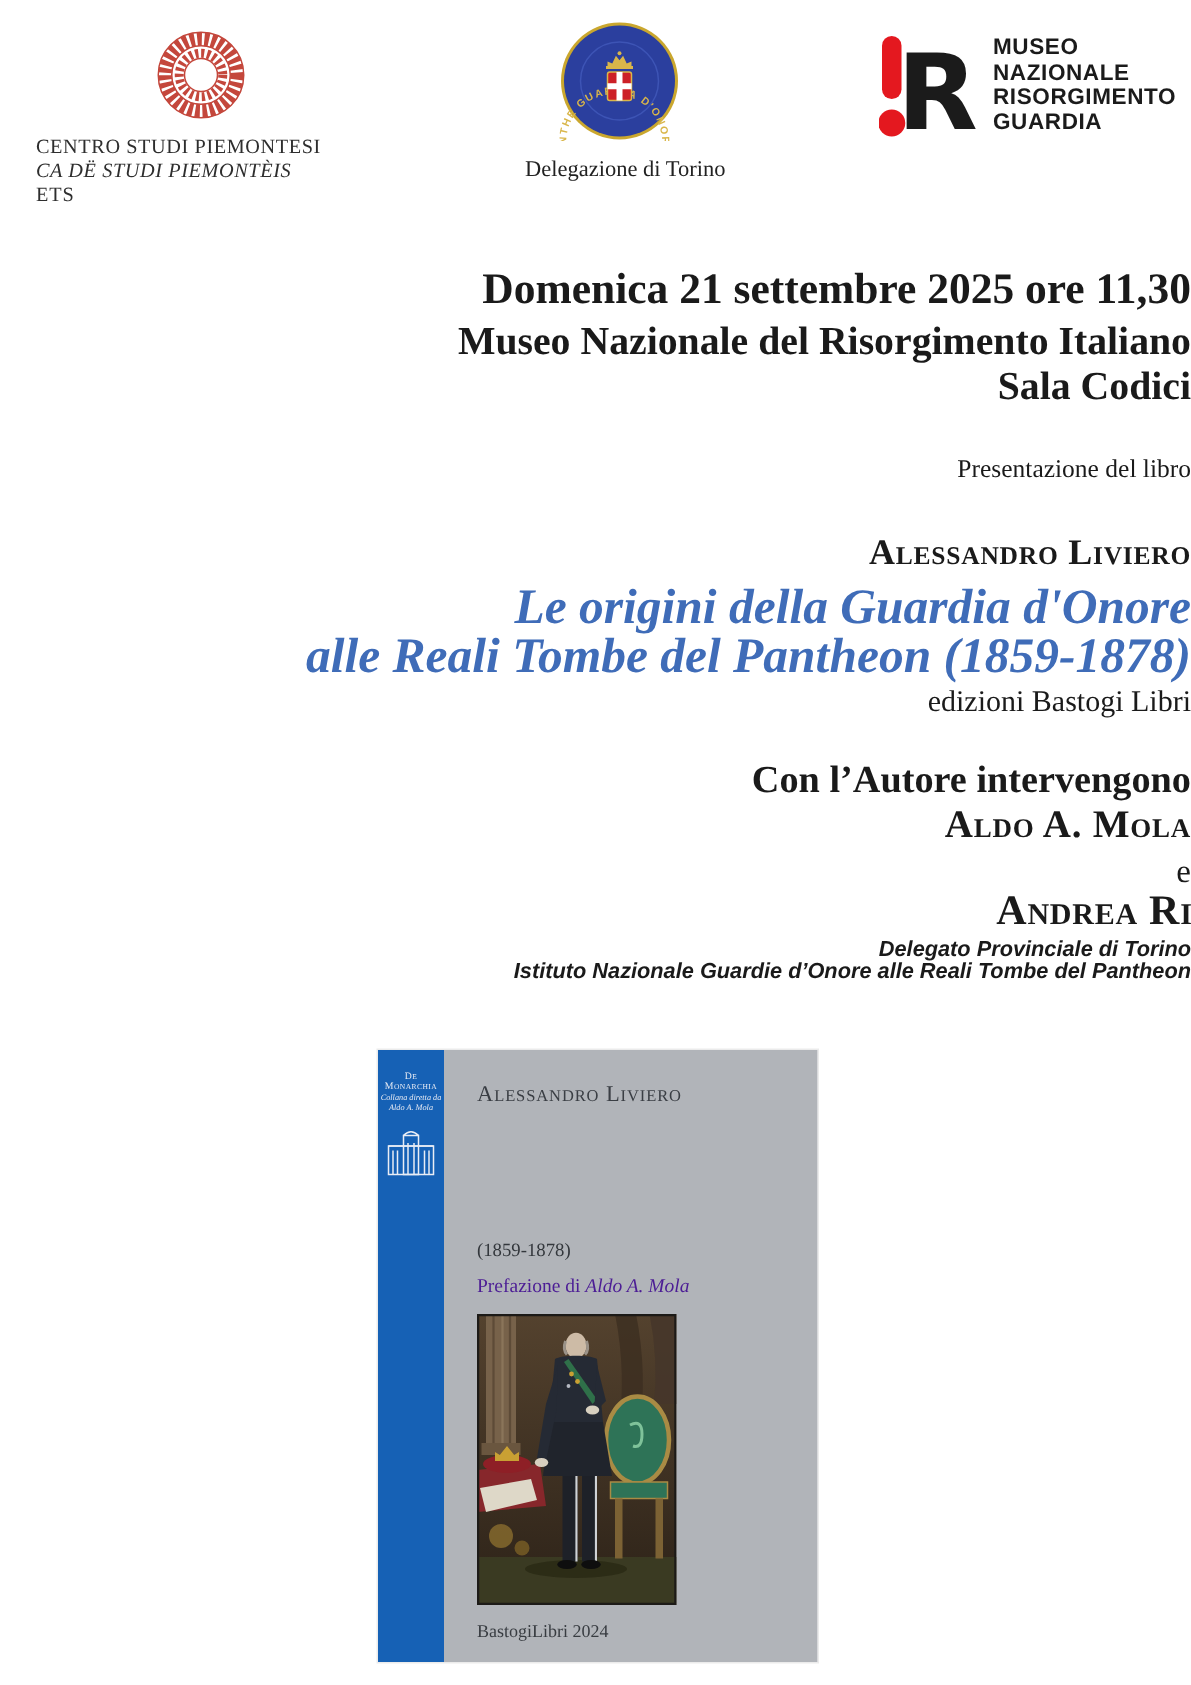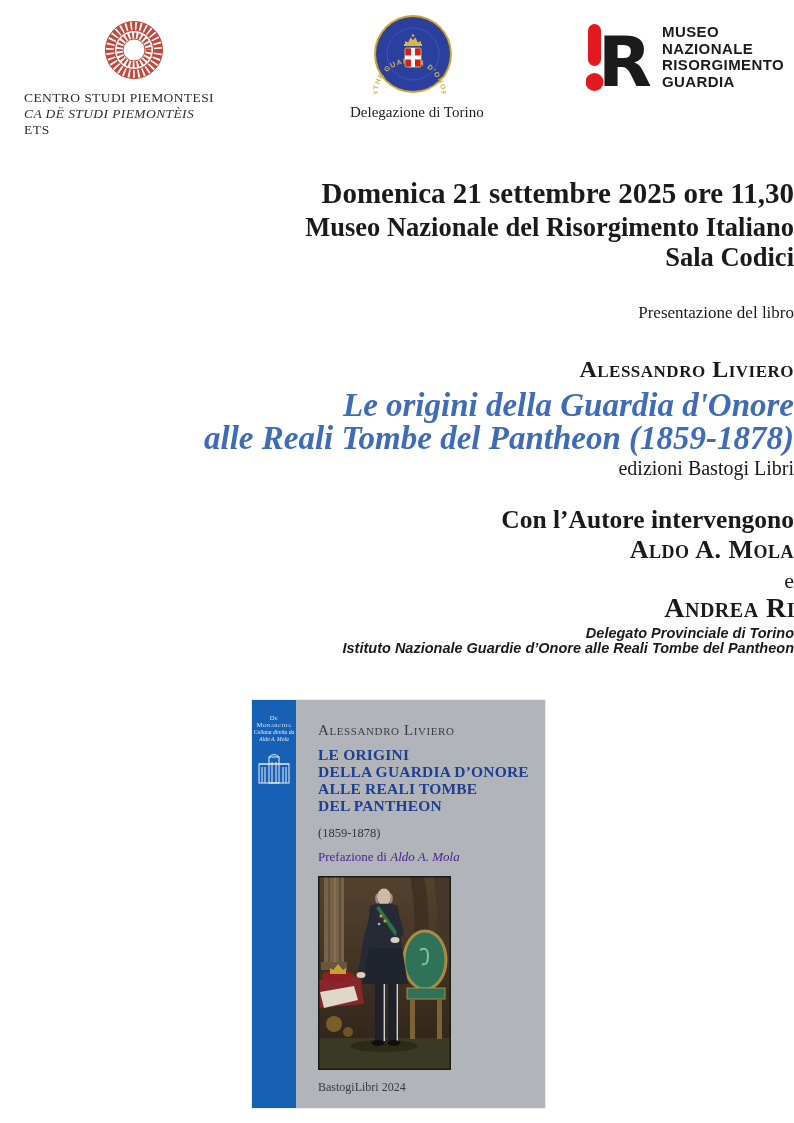--- a/index.html
+++ b/index.html
@@ -148,26 +148,20 @@
         <line x1="26" y1="15" x2="26" y2="31"></line>
         <line x1="29" y1="15" x2="29" y2="31"></line>
         <line x1="15" y1="10" x2="15" y2="31"></line>
         <line x1="19" y1="10" x2="19" y2="31"></line>
         <line x1="2" y1="12" x2="32" y2="12"></line>
       </g>
     </svg>
   </div>
   <div class="cover-body" data-name="book-cover-front">
     <div class="cv-author" data-name="cover-author">Alessandro Liviero</div>
-    <div class="cv-title" data-name="cover-title">
-      <div data-name="cover-title-line-1">LE ORIGINI</div>
-      <div data-name="cover-title-line-2">DELLA GUARDIA D’ONORE</div>
-      <div data-name="cover-title-line-3">ALLE REALI TOMBE</div>
-      <div data-name="cover-title-line-4">DEL PANTHEON</div>
-    </div>
     <div class="cv-years" data-name="cover-years">(1859-1878)</div>
     <div class="cv-preface" data-name="cover-preface">
       <span data-name="cover-preface-label">Prefazione di </span><i data-name="cover-preface-name">Aldo A. Mola</i>
     </div>
 
     <svg class="cv-portrait" data-name="royal-portrait-painting" viewBox="0 0 133 194" preserveAspectRatio="none">
       <defs>
         <linearGradient id="bgGrad" x1="0" y1="0" x2="0" y2="1">
           <stop offset="0" stop-color="#54422e"></stop>
           <stop offset="1" stop-color="#2c2218"></stop>

